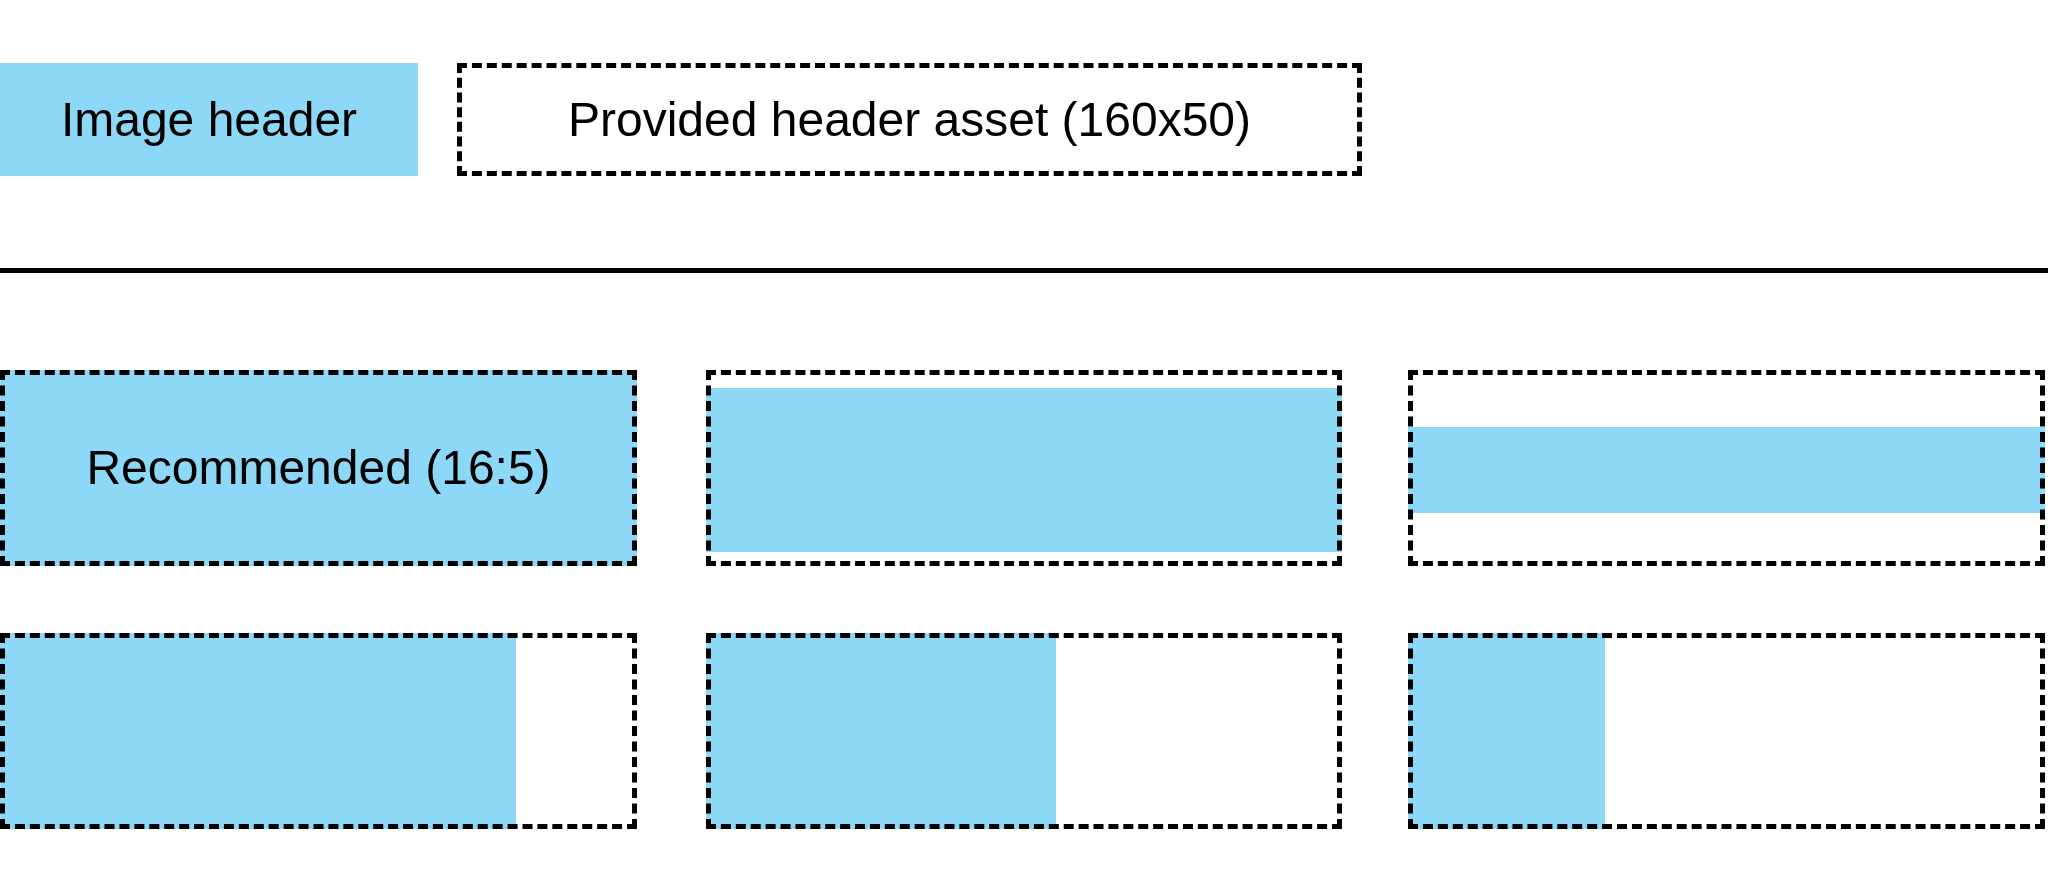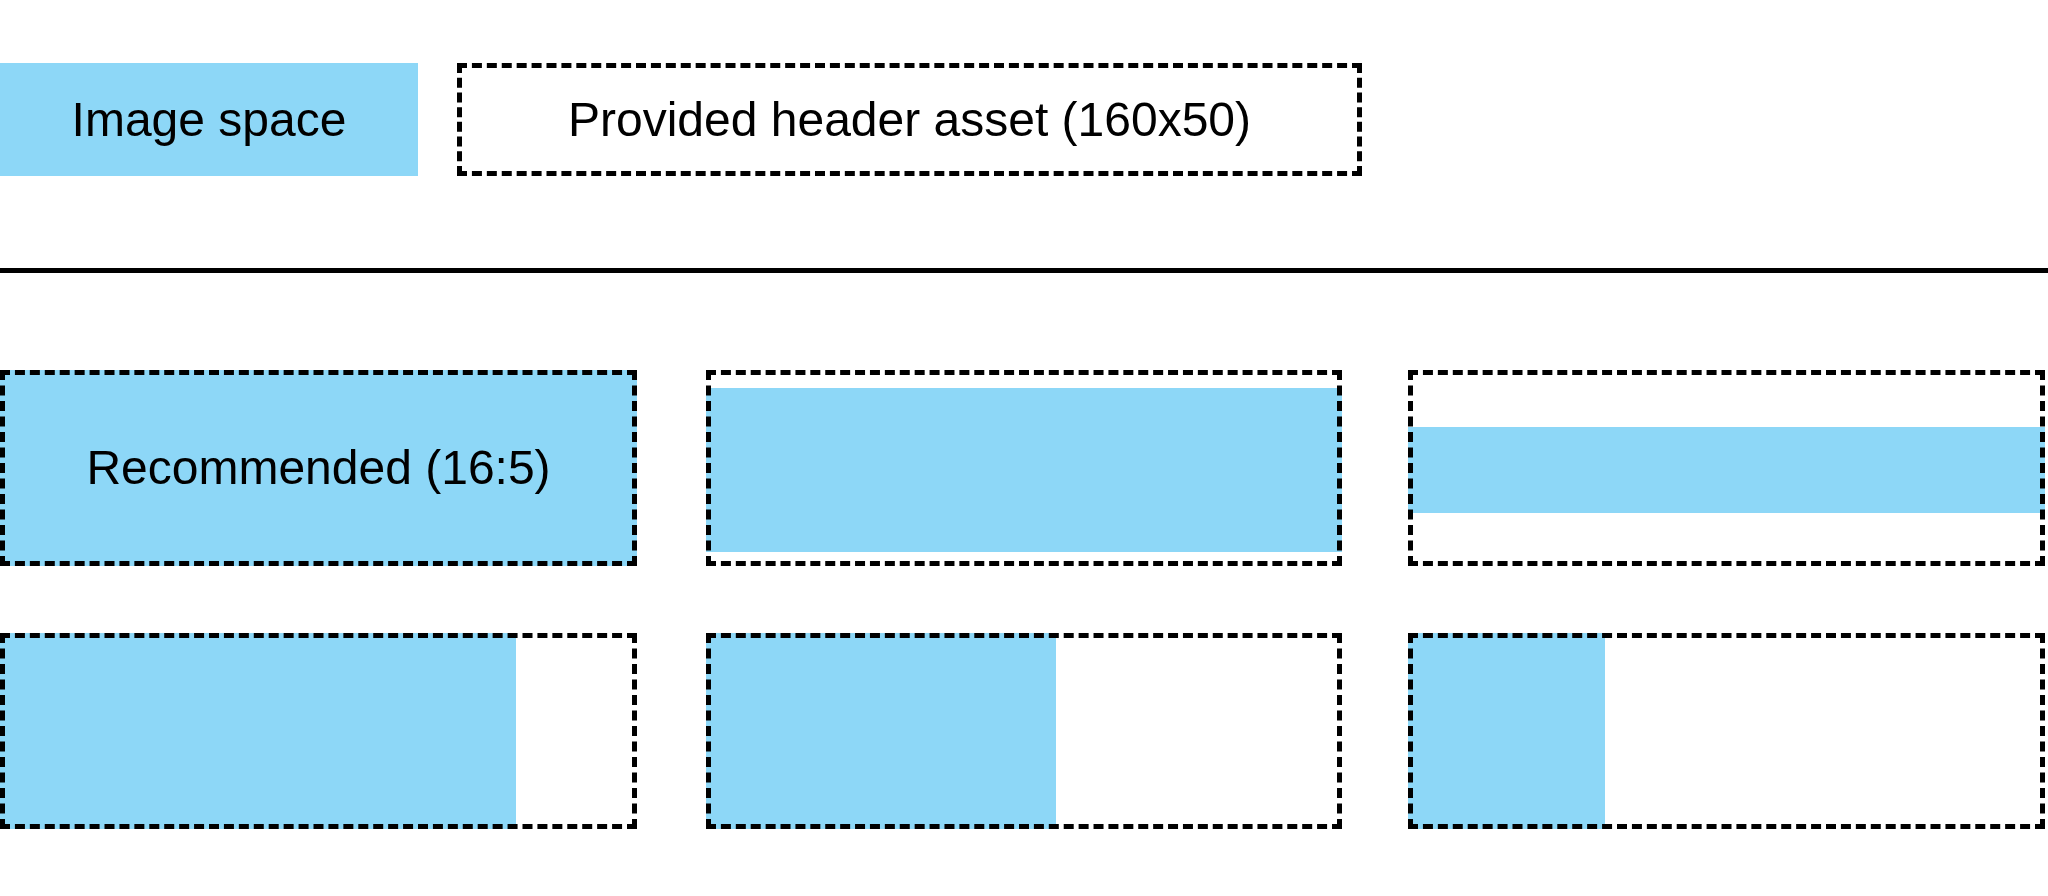--- a/index.html
+++ b/index.html
@@ -69,21 +69,21 @@
     display: flex; align-items: center; justify-content: center;
     font-size: 48px;
     line-height: 1;
     white-space: nowrap;
   }
 </style>
 </head>
 <body style="--bg: #ffffff; --asset: #8dd7f7; --border: #000000; --text: #000000;">
 
 <div class="abs legend-swatch">
-  <span class="legend-label">Image space</span>
+  <span class="legend-label">Image header</span>
 </div>
 
 <div class="abs legend-dashed">
   <span class="legend-label">Provided header asset (160x50)</span>
 </div>
 
 <div class="abs divider"></div>
 
 <div class="example-box r1 c1">
   <div class="fill" style="left: 0%; top: 0%; width: 100%; height: 100%;"></div>

